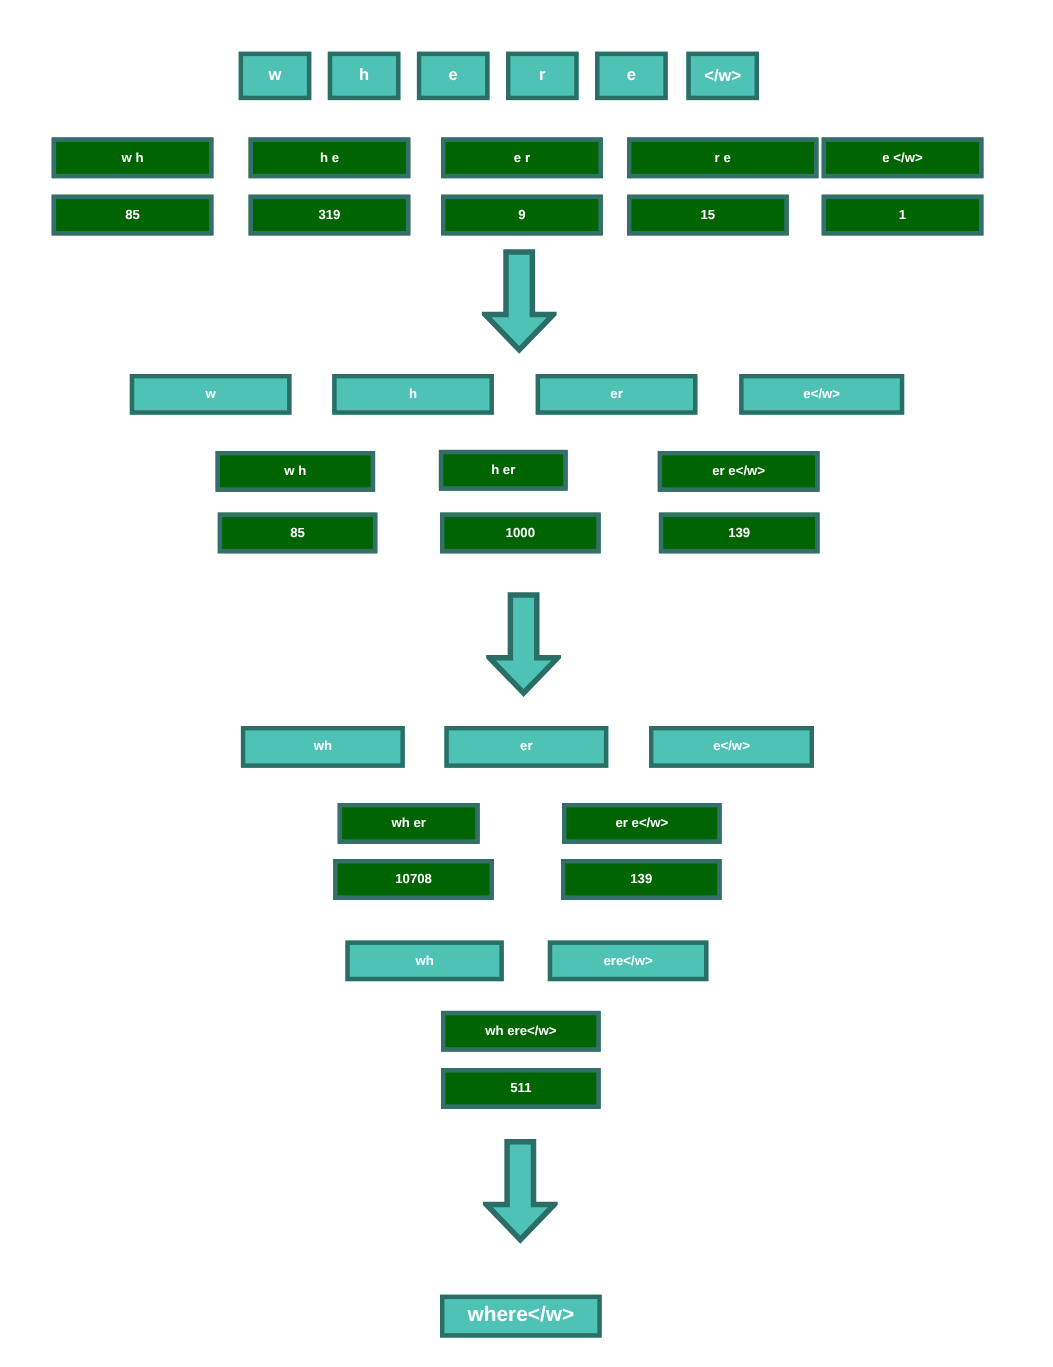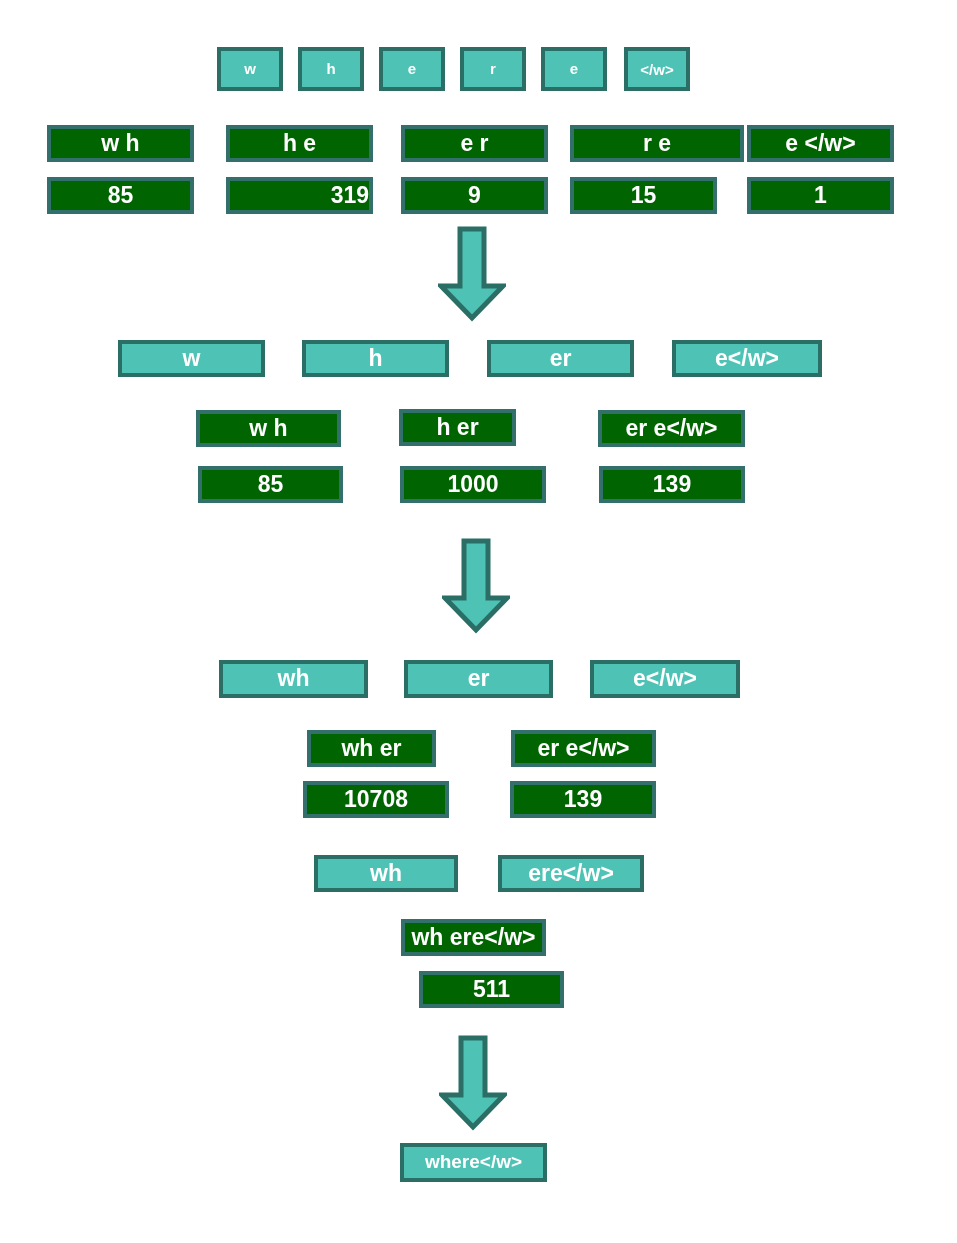--- a/index.html
+++ b/index.html
@@ -13,21 +13,21 @@
   }
   .box {
     position: absolute;
     box-sizing: border-box;
     display: flex;
     align-items: center;
     justify-content: center;
     text-align: center;
     color: #ffffff;
     font-weight: bold;
-    font-size: 23px;
+    font-size: 12px;
     line-height: 1.1;
   }
   .teal {
     background: #4ec3b5;
     border: 4px solid #2b6e66;
   }
   .green {
     background: #006400;
     border: 4px solid #33706c;
   }
@@ -77,21 +77,21 @@
   <div class="box green" style="left:570px; top:125px; width:174px; height:37px;">
       <span>r e</span>
     </div>
   <div class="box green" style="left:747px; top:125px; width:147px; height:37px;">
       <span>e &lt;/w&gt;</span>
     </div>
 
   <div class="box green" style="left:47px;  top:177px; width:147px; height:37px;">
       <span>85</span>
     </div>
-  <div class="box green" style="left:226px; top:177px; width:147px; height:37px;justify-content:flex-end;">
+  <div class="box green" style="left:226px; top:177px; width:147px; height:37px;">
       <span>319</span>
     </div>
   <div class="box green" style="left:401px; top:177px; width:147px; height:37px;">
       <span>9</span>
     </div>
   <div class="box green" style="left:570px; top:177px; width:147px; height:37px;">
       <span>15</span>
     </div>
   <div class="box green" style="left:747px; top:177px; width:147px; height:37px;">
       <span>1</span>
@@ -165,25 +165,25 @@
   <div class="box teal" style="left:314px; top:855px; width:144px; height:37px;">
       <span>wh</span>
     </div>
   <div class="box teal" style="left:498px; top:855px; width:146px; height:37px;">
       <span>ere&lt;/w&gt;</span>
     </div>
 
   <div class="box green" style="left:401px; top:919px; width:145px; height:37px;">
       <span>wh ere&lt;/w&gt;</span>
     </div>
-  <div class="box green" style="left:401px; top:971px; width:145px; height:37px;margin-left:18px;">
+  <div class="box green" style="left:401px; top:971px; width:145px; height:37px;">
       <span>511</span>
     </div>
 
   <svg class="arrow" style="left:439px; top:1035px;" width="68" height="96" viewBox="0 0 68 96">
     <polygon points="22,3 46,3 46,60 65,60 34,92 3,60 22,60" fill="#4ec3b5" stroke="#2b6e66" stroke-width="5"></polygon>
   </svg>
 
-  <div class="box teal result-token" style="left:400px; top:1143px; width:147px; height:39px;">
+  <div class="box teal result-token" style="left:400px; top:1177px; width:147px; height:39px;">
       <span>where&lt;/w&gt;</span>
     </div>
 
 </div>
 
 </body></html>

